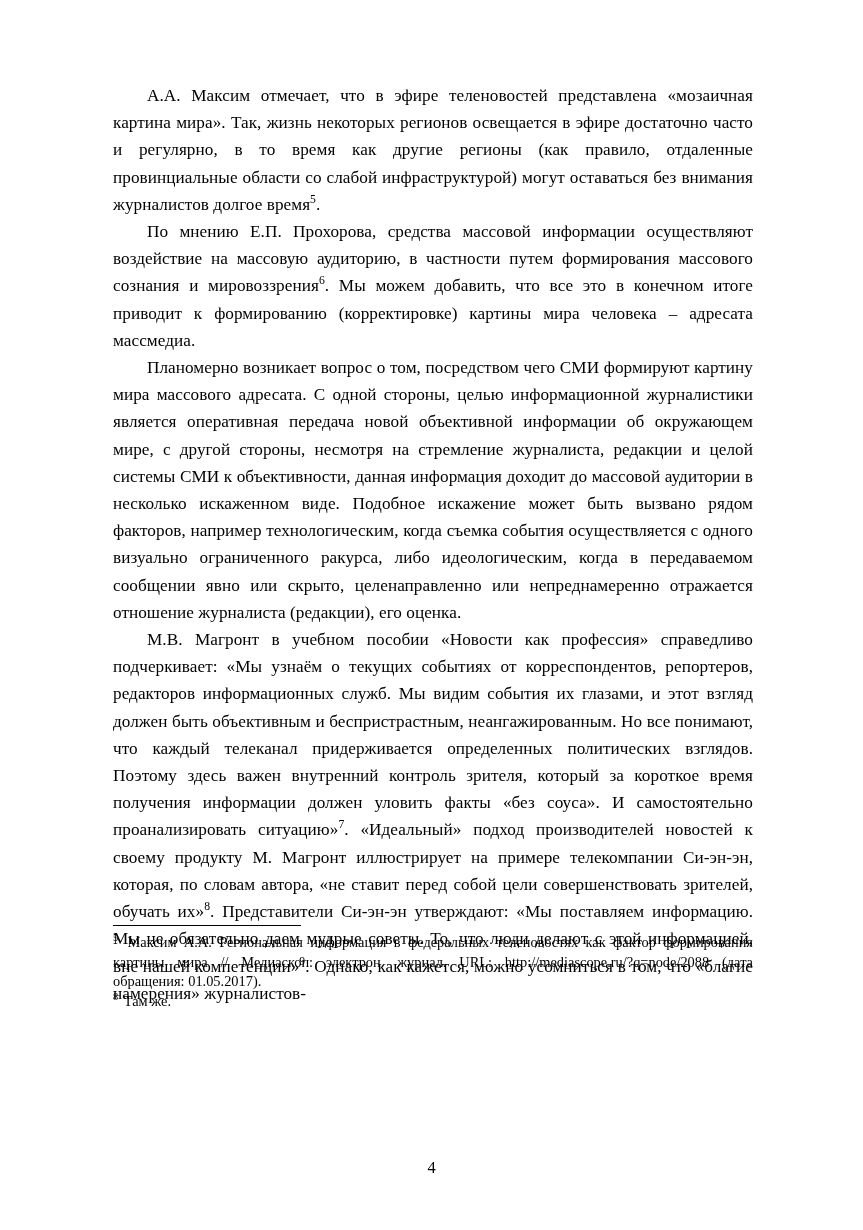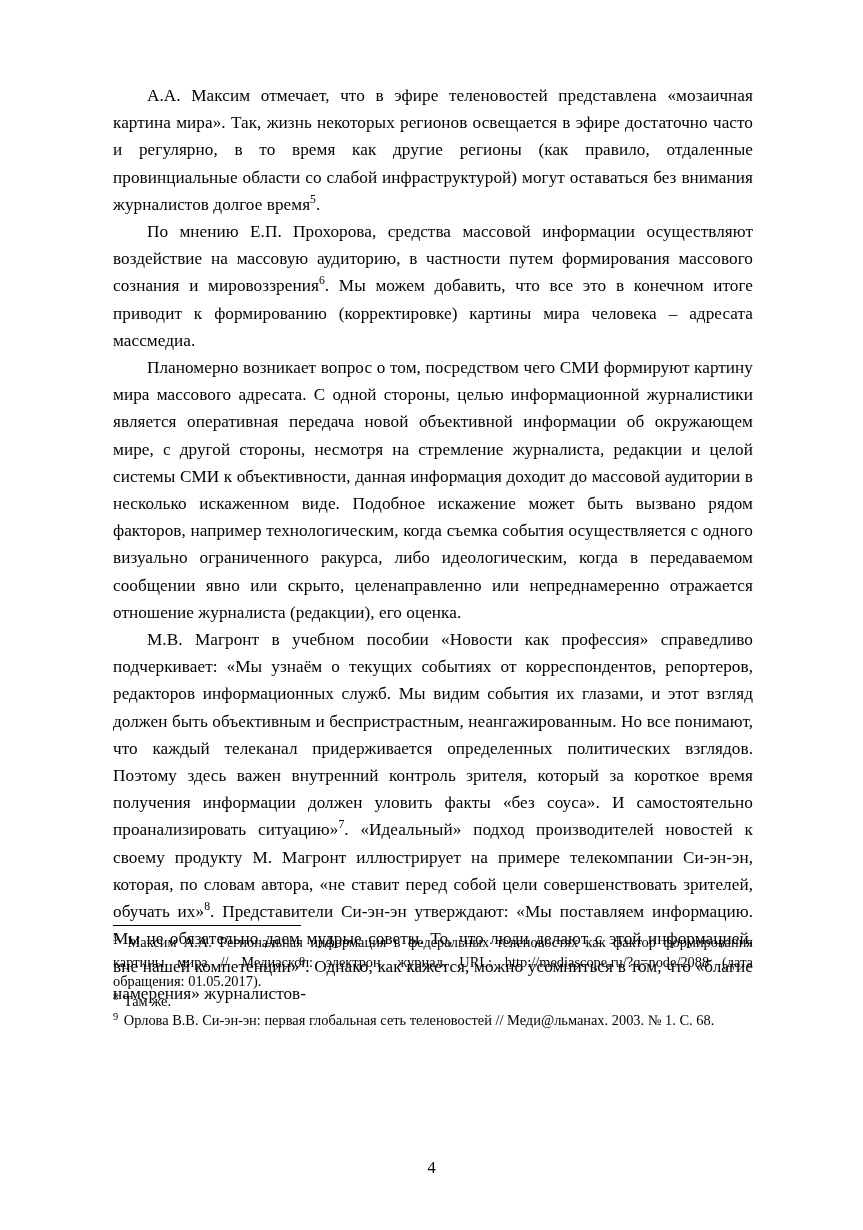--- a/index.html
+++ b/index.html
@@ -85,18 +85,17 @@
     <p>А.А. Максим отмечает, что в эфире теленовостей представлена «мозаичная картина мира». Так, жизнь некоторых регионов освещается в эфире достаточно часто и регулярно, в то время как другие регионы (как правило, отдаленные провинциальные области со слабой инфраструктурой) могут оставаться без внимания журналистов долгое время<sup>5</sup>.</p>
     <p>По мнению Е.П. Прохорова, средства массовой информации осуществляют воздействие на массовую аудиторию, в частности путем формирования массового сознания и мировоззрения<sup>6</sup>. Мы можем добавить, что все это в конечном итоге приводит к формированию (корректировке) картины мира человека – адресата массмедиа.</p>
     <p>Планомерно возникает вопрос о том, посредством чего СМИ формируют картину мира массового адресата. С одной стороны, целью информационной журналистики является оперативная передача новой объективной информации об окружающем мире, с другой стороны, несмотря на стремление журналиста, редакции и целой системы СМИ к объективности, данная информация доходит до массовой аудитории в несколько искаженном виде. Подобное искажение может быть вызвано рядом факторов, например технологическим, когда съемка события осуществляется с одного визуально ограниченного ракурса, либо идеологическим, когда в передаваемом сообщении явно или скрыто, целенаправленно или непреднамеренно отражается отношение журналиста (редакции), его оценка.</p>
     <p>М.В. Магронт в учебном пособии «Новости как профессия» справедливо подчеркивает: «Мы узнаём о текущих событиях от корреспондентов, репортеров, редакторов информационных служб. Мы видим события их глазами, и этот взгляд должен быть объективным и беспристрастным, неангажированным. Но все понимают, что каждый телеканал придерживается определенных политических взглядов. Поэтому здесь важен внутренний контроль зрителя, который за короткое время получения информации должен уловить факты «без соуса». И самостоятельно проанализировать ситуацию»<sup>7</sup>. «Идеальный» подход производителей новостей к своему продукту М. Магронт иллюстрирует на примере телекомпании Си-эн-эн, которая, по словам автора, «не ставит перед собой цели совершенствовать зрителей, обучать их»<sup>8</sup>. Представители Си-эн-эн утверждают: «Мы поставляем информацию. Мы не обязательно даем мудрые советы. То, что люди делают с этой информацией, вне нашей компетенции»<sup>9</sup>. Однако, как кажется, можно усомниться в том, что «благие намерения» журналистов-</p>
   </div>
 
   <div class="footnotes">
     <div class="footnote-rule"></div>
     <p><span class="fn-num">5</span> <span class="it">Максим А.А.</span> Региональная информация в федеральных теленовостях как фактор формирования картины мира // Медиаскоп: электрон. журнал. URL: <span class="it">http://mediascope.ru/?q=node/2088</span> (дата обращения: 01.05.2017).</p>
     <p><span class="fn-num">8</span> Там же.</p>
-    <p><span class="fn-num">9</span> <span class="it">Орлова В.В.</span>  Си-эн-эн: первая глобальная сеть теленовостей // Меди@льманах. 2003. № 1. С. 68.</p>
   </div>
 
   <div class="page-number">4</div>
 
 </div>
 
 </body></html>

